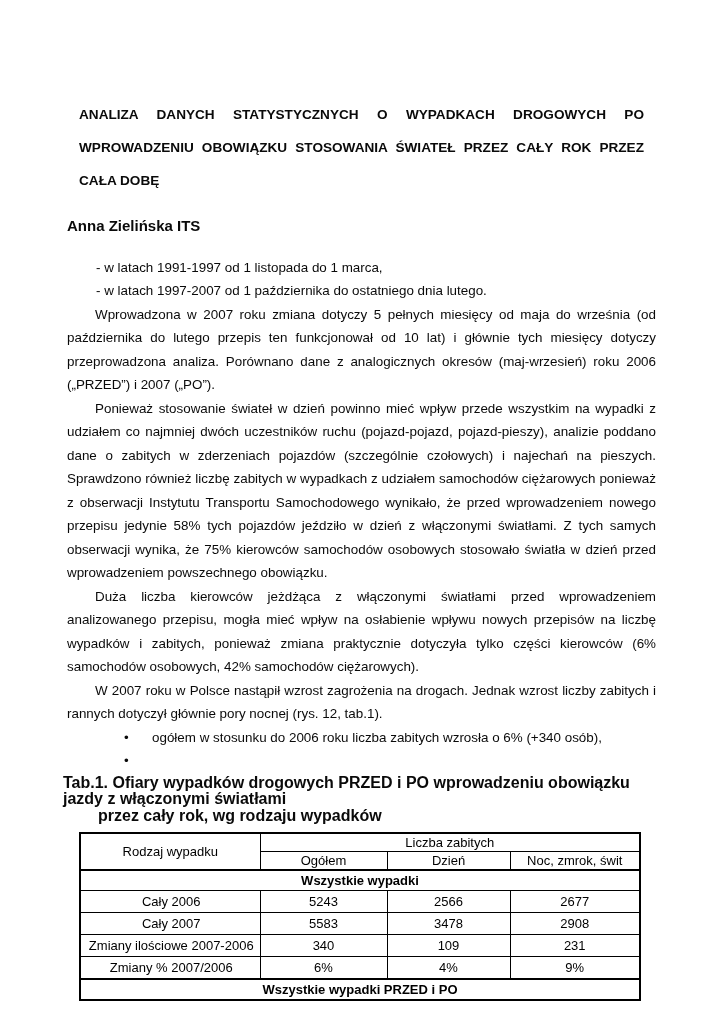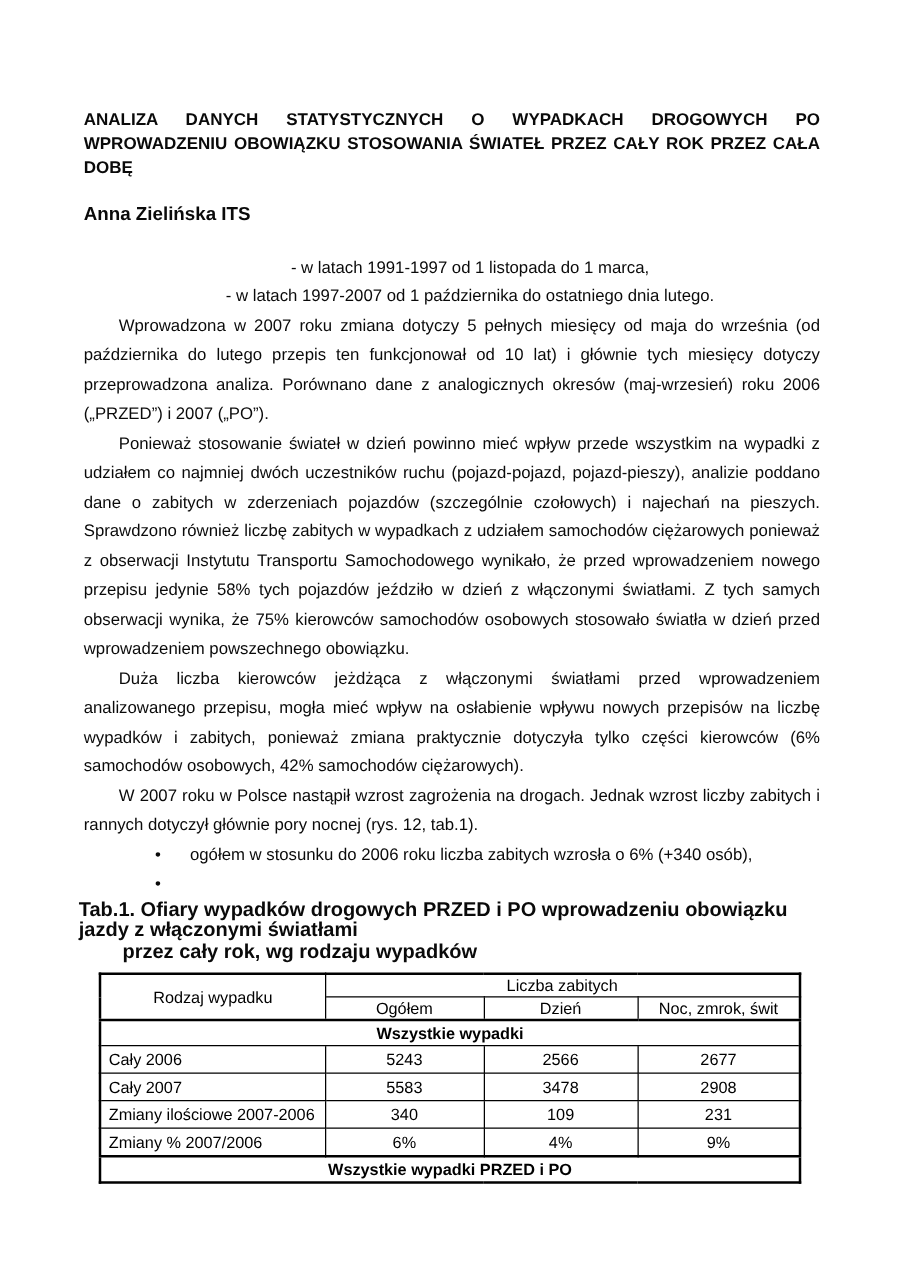--- a/index.html
+++ b/index.html
@@ -2,41 +2,41 @@
 <html lang="pl"><head>
 <meta charset="utf-8">
 <style>
   html, body { margin:0; padding:0; background:#ffffff; }
   .page {
     width:724px; height:1024px; background:#ffffff; color:#0a0a0a;
     box-sizing:border-box; padding:86px 68px 0 67px; overflow:hidden;
     font-family:"Liberation Sans", sans-serif; position:relative;
   }
   .title {
-    font-weight:bold; font-size:13.6px; line-height:19px;
-    text-align:justify; margin:0;
+    font-weight:bold; font-size:13.6px; line-height:33px;
+    text-align:justify; margin:12px;
   }
   .author { font-weight:bold; font-size:15px; line-height:23.5px; margin-top:17px; }
   .bodycopy { font-size:13.4px; line-height:23.5px; margin-top:18px; }
   .para { text-align:justify; text-indent:28px; margin:0; }
-  .dash-line { padding-left:29px; margin:0;text-align:center; }
+  .dash-line { padding-left:29px; margin:0; }
   .bullet-row { display:flex; margin:0; }
   .bullet-dot { display:inline-block; margin-left:57px; width:28px; flex:0 0 28px; }
   .caption {
     font-weight:bold; font-size:16px; line-height:16.5px;
     margin-top:2px; margin-left:-4px;
   }
   .caption-line2 { padding-left:35px; }
   table.stats {
     border-collapse:collapse; table-layout:fixed;
     width:560px; margin-top:8px; margin-left:12px;
     font-size:13px; color:#000;
   }
   table.stats td { border:1px solid #000; text-align:center; vertical-align:middle; padding:1px 4px; height:19px; }
-  table.stats td.label-cell { text-align:left; padding-left:6px; }
+  table.stats td.label-cell { text-align:center; padding-left:6px; }
   table.stats { border:2px solid #000; }
   table.stats td.hdr { height:15px; }
   table.stats tr.subhdr td { border-bottom-width:2px;text-align:center; }
   table.stats td.section-cell { font-weight:bold; border-top-width:2px; border-bottom-width:1px; height:17px; }
 </style>
 </head>
 <body>
 
 <div class="page">
 

